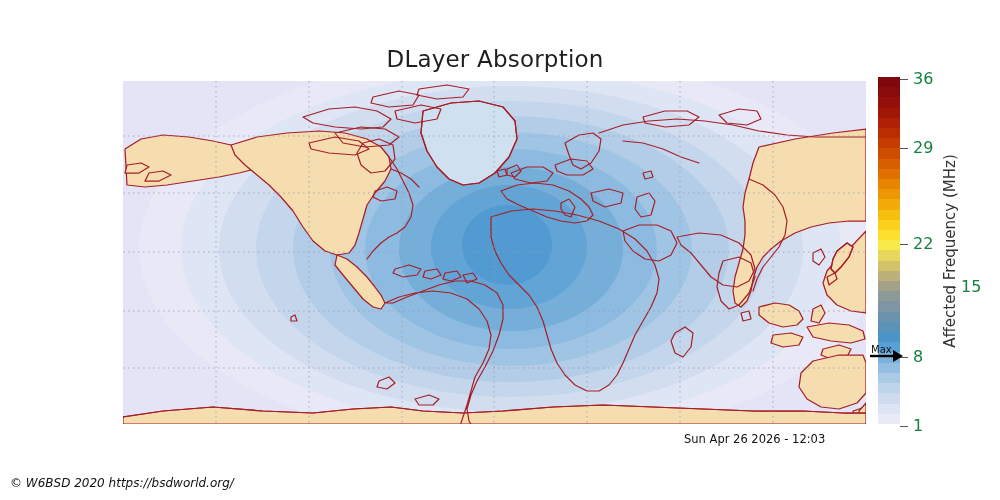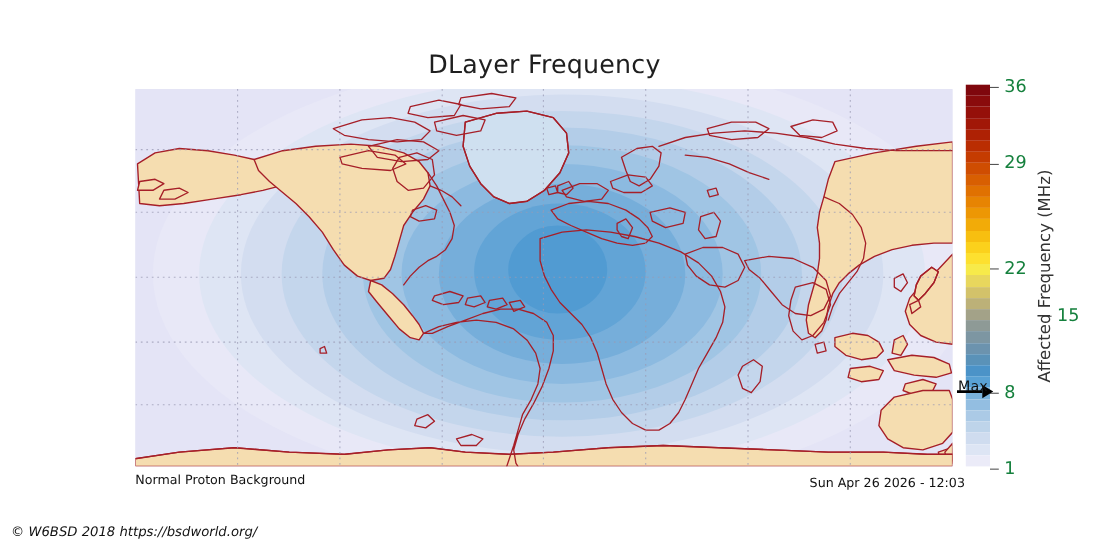--- a/index.html
+++ b/index.html
@@ -19,32 +19,32 @@
   #cbar .seg{width:100%;}
   #cbticks{position:absolute;left:900px;top:68px;width:60px;height:365px;}
   .cbt{position:absolute;left:0;font-size:16px;color:#15803d;white-space:nowrap;text-align:right;}
   .cbt i{display:inline-block;width:8px;border-top:1.3px solid #555;
          vertical-align:middle;margin-right:5px;font-style:normal;}
   #cblabel{position:absolute;left:938px;top:77px;height:347px;width:24px;
            display:flex;align-items:center;justify-content:center;}
   #cblabel span{transform:rotate(-90deg);white-space:nowrap;font-size:15px;color:#333;}
 
   #maxmark{position:absolute;left:869px;top:345px;width:34px;height:26px;}
-  #maxmark .mx{position:absolute;left:2px;top:-1px;font-size:13px;color:#111;
+  #maxmark .mx{position:absolute;left:2px;top:-1px;font-size:10px;color:#111;
                font-family:"DejaVu Sans","Liberation Sans",sans-serif;}
 
   
   #bgnotes{position:absolute;left:123px;top:429px;font-size:11.5px;line-height:15.5px;color:#111;}
-  #stamp{position:absolute;left:736px;top:432px;font-size:11.5px;color:#111;}
+  #stamp{position:absolute;left:684px;top:432px;font-size:11.5px;color:#111;}
   #copy{position:absolute;left:10px;top:476px;font-size:12px;font-style:italic;color:#111;}
 </style>
 </head>
 <body>
 
-<div id="title">DLayer Frequency</div>
+<div id="title">DLayer Absorption</div>
 
 <div id="mapwrap">
   <svg width="743" height="343" viewBox="0 0 743 343">
     <defs>
       <radialGradient id="glowPad" cx="50%" cy="50%" r="50%">
         <stop offset="0%" stop-color="#4e9cd2"></stop>
         <stop offset="100%" stop-color="#4e9cd2"></stop>
       </radialGradient>
       <clipPath id="mapClip">
           <rect x="0" y="0" width="743" height="343"></rect>
@@ -286,16 +286,15 @@
 
 <div id="maxmark">
   <div class="mx">Max</div>
   <svg width="34" height="18" viewBox="0 0 34 18">
     <line x1="1" y1="11" x2="24" y2="11" stroke="#000" stroke-width="2.4"></line>
     <polygon points="24,5 34,11 24,17" fill="#000"></polygon>
   </svg>
 </div>
 
 <div id="bgnotes">
-  <div>Normal Proton Background</div>
 </div>
 <div id="stamp">Sun Apr 26 2026 - 12:03</div>
-<div id="copy">© W6BSD 2018 https://bsdworld.org/</div>
+<div id="copy">© W6BSD 2020 https://bsdworld.org/</div>
 
 </body></html>

